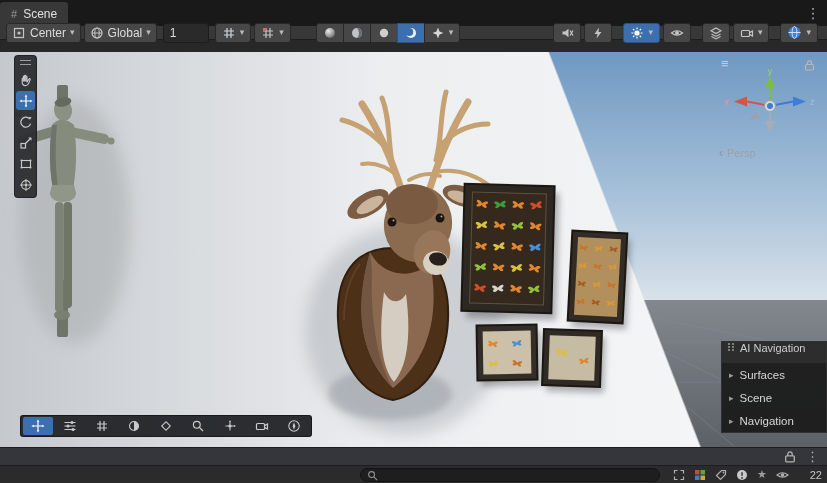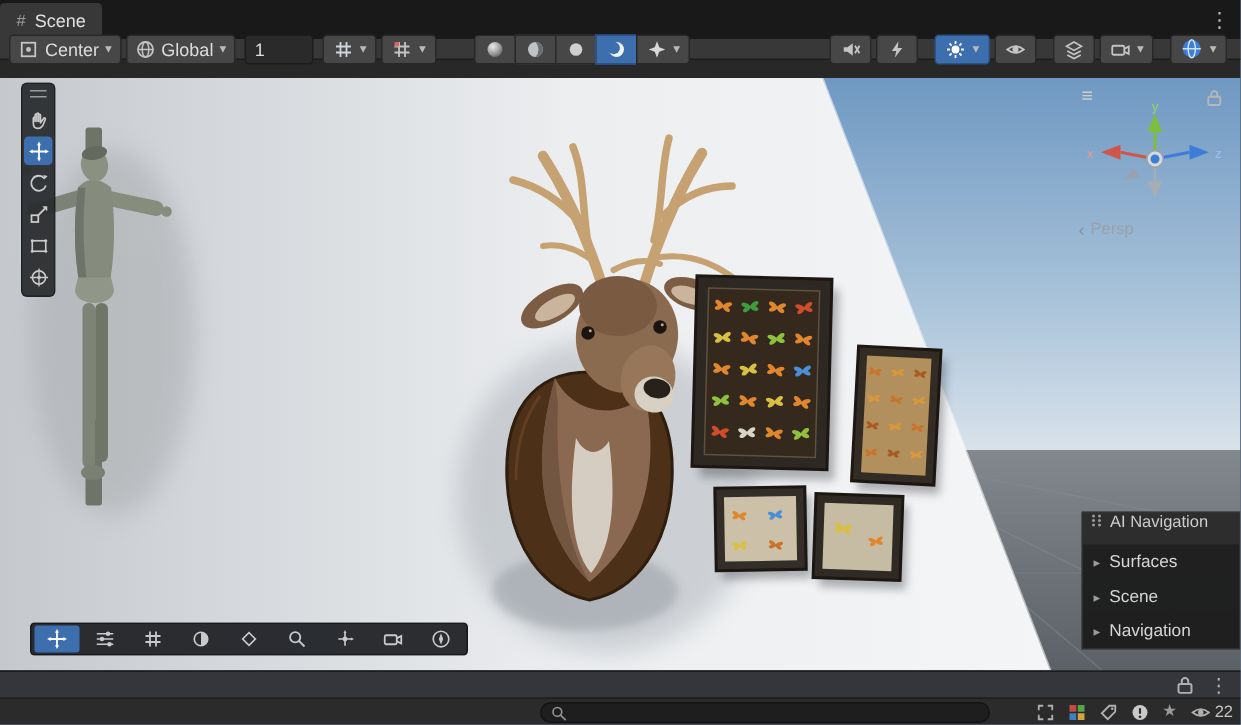--- a/index.html
+++ b/index.html
@@ -59,21 +59,21 @@
   
   .panelbar{position:absolute;top:447px;left:0;right:0;height:18px;background:#34363b;border-top:1px solid #1d1d1d;display:flex;align-items:center;justify-content:flex-end;gap:10px;padding:0 8px}
   .panelbar .kebab{font-size:13px;color:#b5b5b5;cursor:pointer}
 
   
   .statusbar{position:absolute;top:465px;left:0;right:0;height:18px;background:#2b2b2b;border-top:1px solid #1e1e1e}
   .search{position:absolute;left:360px;top:2px;width:300px;height:14px;background:#1e1e1e;border:1px solid #141414;border-radius:7px;display:flex;align-items:center;padding:0 6px;gap:5px}
   .search input{flex:1;background:transparent;border:none;outline:none;color:#cccccc;font-size:11px;font-family:"Liberation Sans",sans-serif}
   .sicons{position:absolute;right:5px;top:0;height:17px;display:flex;align-items:center;gap:9px}
   .sicons .star{font-size:11px;color:#9a9a9a;cursor:pointer;line-height:1}
-  .eyecount{display:flex;align-items:flex-start;gap:3px;color:#c4c4c4;font-size:11px;cursor:pointer}
+  .eyecount{display:flex;align-items:flex-start;gap:21px;color:#c4c4c4;font-size:11px;cursor:pointer}
 </style>
 </head>
 <body>
 
 <div class="tabbar">
   <div class="tab active">
     <span class="ticon">#</span>
     <span>Scene</span>
   </div>
   <span class="tab-kebab">⋮</span>

